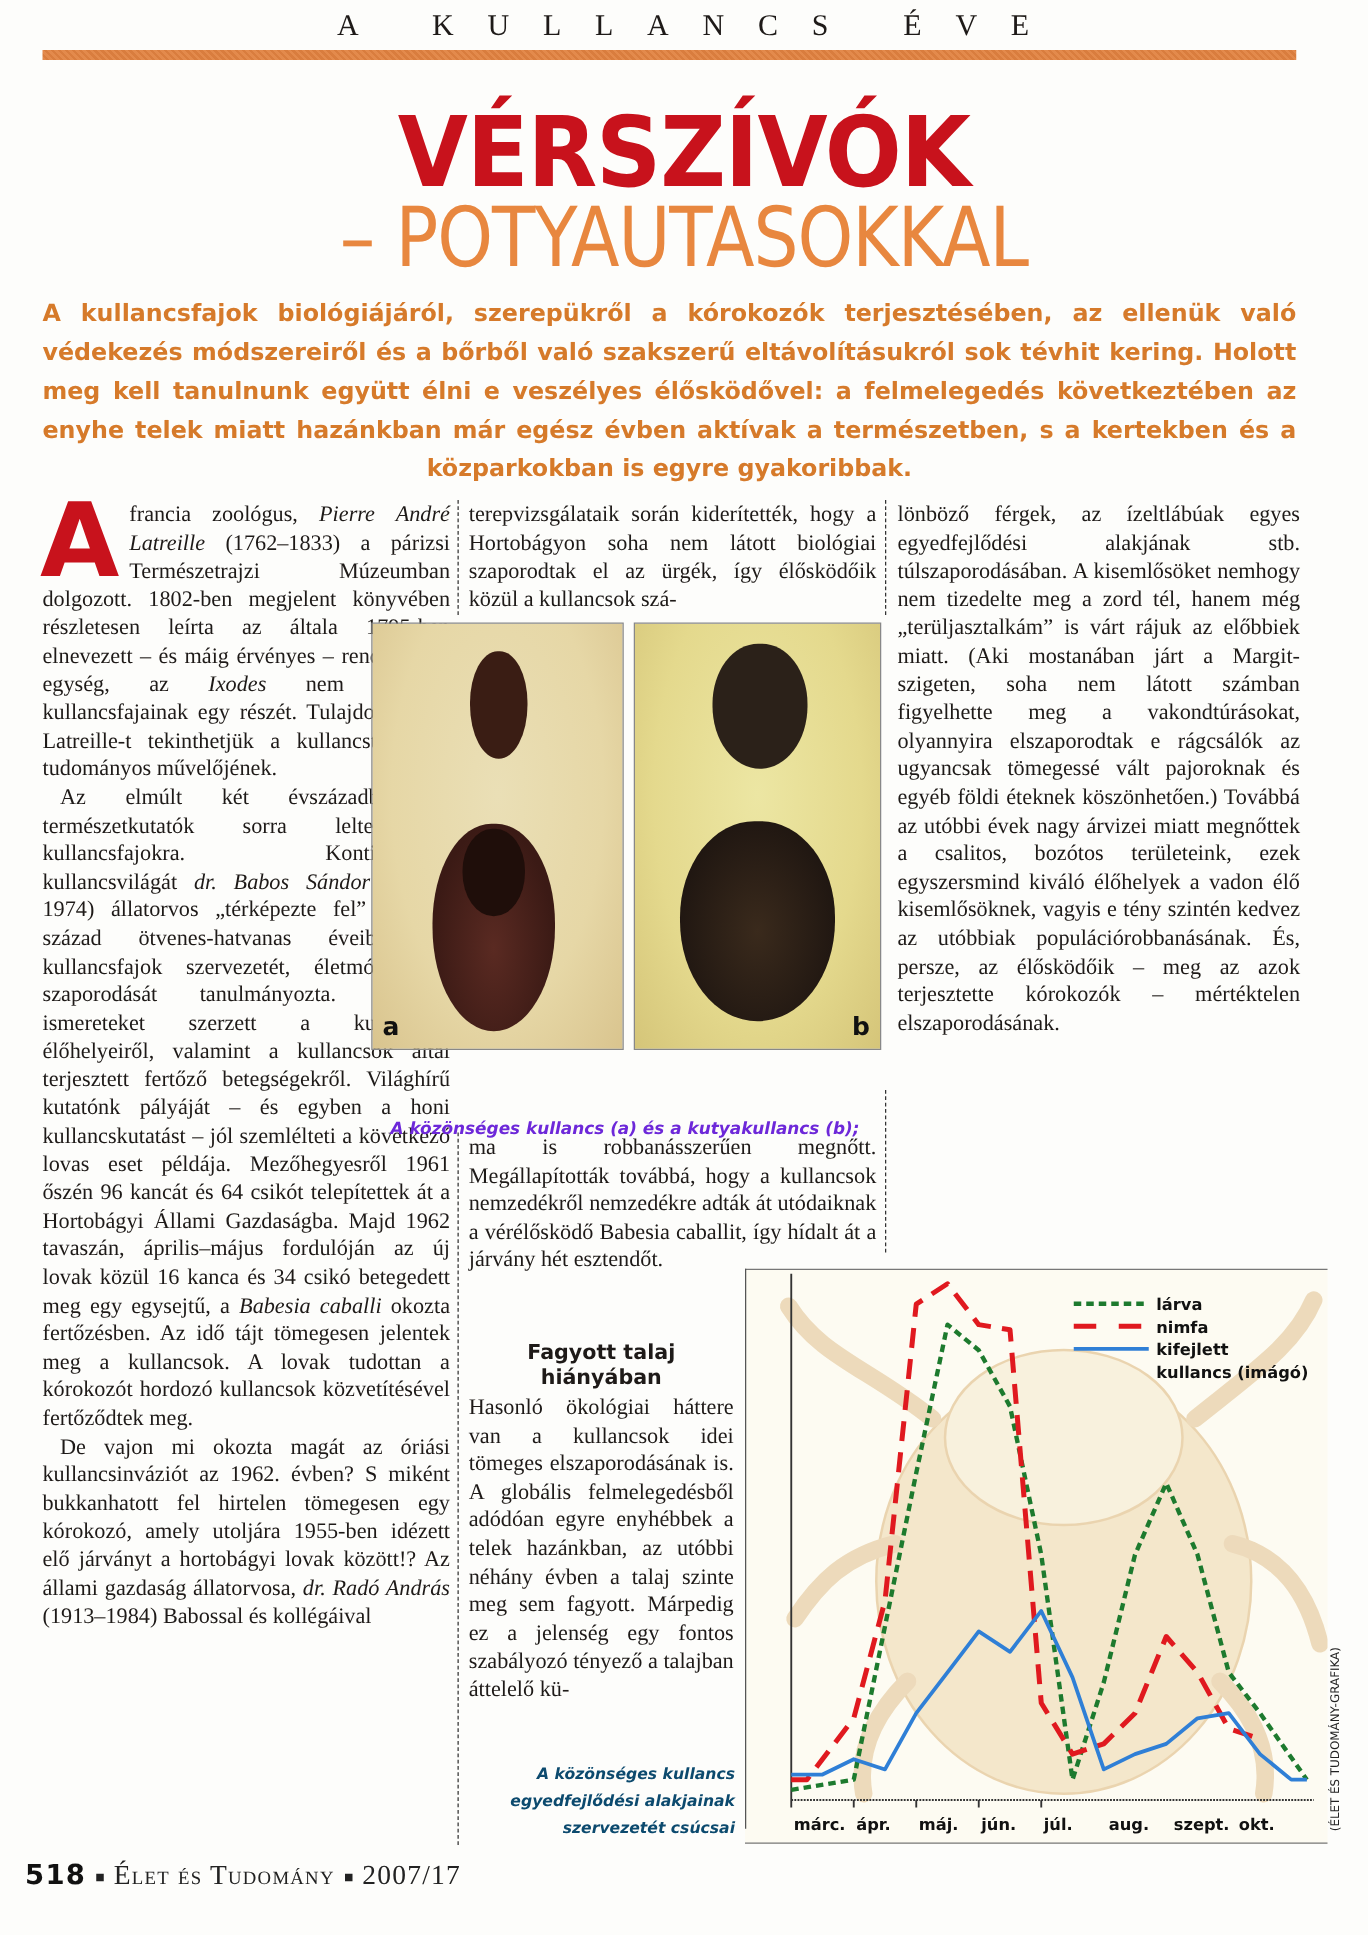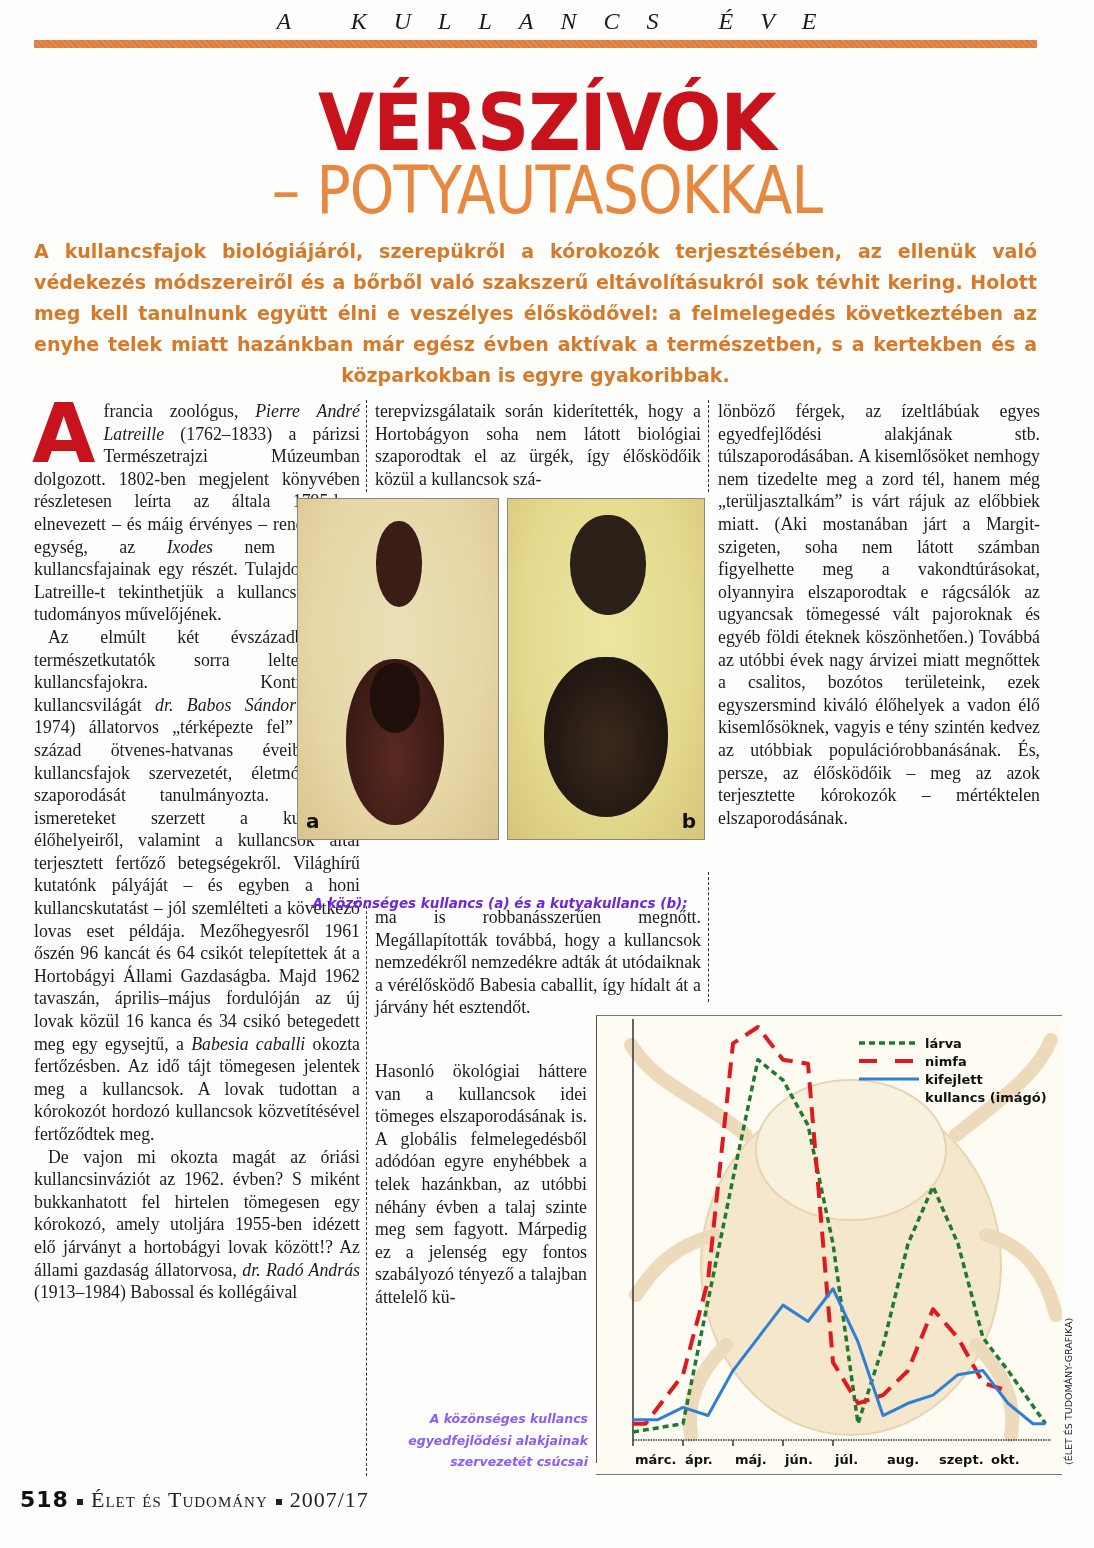--- a/index.html
+++ b/index.html
@@ -1,19 +1,19 @@
 <!DOCTYPE html>
 <html><head>
 <meta charset="utf-8">
 <style>
   * { box-sizing: border-box; margin: 0; padding: 0; }
   html, body { width: 1094px; height: 1548px; background: #fdfdfb; overflow: hidden; }
   body { position: relative; font-family: "Liberation Serif", "DejaVu Serif", serif; color: #1e1a18; }
 
-  .kicker { position: absolute; left: 0; top: 8px; width: 1094px; text-align: center; font-size: 24px; letter-spacing: 27px; color: #1e1a18; padding-left: 26px; font-style: italic; }
+  .kicker { position: absolute; left: 0; top: 8px; width: 1094px; text-align: center; font-size: 24px; letter-spacing: 27px; color: #1e1a18; padding-left: 26px; }
   .kicker-rule { position: absolute; left: 34px; top: 40px; width: 1003px; height: 8px; background: repeating-linear-gradient(45deg, #e38a4c 0 2px, #d97d3e 2px 4px); }
 
   .title { position: absolute; left: 0; top: 78px; width: 1094px; text-align: center; font-family: "DejaVu Sans", sans-serif; font-weight: bold; font-size: 78px; color: #c8121c; letter-spacing: -1px; transform: scaleX(0.93); }
   .subtitle { position: absolute; left: 0; top: 152px; width: 1094px; text-align: center; font-family: "DejaVu Sans", sans-serif; font-size: 66px; color: #e8873f; letter-spacing: -1px; transform: scaleX(0.86); }
 
   .lede { position: absolute; left: 34px; top: 236px; width: 1003px; font-family: "DejaVu Sans", sans-serif; font-weight: bold; font-size: 19px; line-height: 31px; color: #d67a2a; text-align: justify; text-align-last: center; }
 
   .col { position: absolute; font-size: 17.8px; line-height: 22.6px; text-align: justify; hyphens: manual; }
   .col p { text-indent: 0; }
   .col p.ind { text-indent: 14px; }
@@ -28,21 +28,21 @@
   .photo { position: absolute; top: 0; height: 342px; border: 1px solid #888; overflow: hidden; }
   .photo-a { left: 0; width: 202px; background: radial-gradient(ellipse at 50% 40%, #eadfb6 0%, #e6d7a6 60%, #d9c48e 100%); }
   .photo-b { left: 210px; width: 198px; background: radial-gradient(ellipse at 50% 40%, #ece6a3 0%, #e4d98d 60%, #d5c579 100%); }
   .tick-blob { position: absolute; border-radius: 48% 48% 50% 50%; }
   .photo-label { position: absolute; bottom: 6px; font-family: "DejaVu Sans", sans-serif; font-weight: bold; font-size: 20px; color: #111; }
 
   .photo-caption { position: absolute; left: 300px; top: 848px; width: 400px; text-align: center; font-family: "DejaVu Sans", sans-serif; font-weight: bold; font-style: italic; font-size: 13.5px; line-height: 22px; color: #6d28d9; margin-top: 44px; }
 
   .sub-head { font-family: "DejaVu Sans", sans-serif; font-weight: bold; font-size: 16.5px; line-height: 20px; text-align: center; margin: 12px 0 2px 0; }
 
-  .chart-caption { position: absolute; left: 382px; top: 1408px; width: 206px; text-align: right; font-family: "DejaVu Sans", sans-serif; font-weight: bold; font-style: italic; font-size: 12.5px; line-height: 21.5px; color: #8b5cf6; }
+  .chart-caption { position: absolute; left: 382px; top: 1408px; width: 206px; text-align: right; font-family: "DejaVu Sans", sans-serif; font-weight: bold; font-style: italic; font-size: 12.5px; line-height: 21.5px; color: #0c4a6e; }
 
   .chart-box { position: absolute; left: 596px; top: 1015px; width: 466px; height: 460px; border: 1px solid #777; border-left: none; border-right: none; background: #fdfbf2; }
   .chart-box-left { position: absolute; left: 596px; top: 1015px; height: 448px; width: 0; border-left: 1.5px solid #555; }
   #chart { position: absolute; left: 596px; top: 1015px; width: 466px; height: 460px; }
   .credit { position: absolute; left: 1063px; top: 1285px; width: 20px; height: 180px; }
   .credit span { display: block; position: absolute; left: 0; top: 180px; transform: rotate(-90deg); transform-origin: 0 0; white-space: nowrap; font-family: "DejaVu Sans", sans-serif; font-size: 9.5px; color: #222; }
 
   .footer { position: absolute; left: 20px; top: 1487px; font-size: 22px; color: #222; letter-spacing: 1px; }
   .footer .pg { font-family: "DejaVu Sans", sans-serif; font-weight: bold; color: #111; }
   .footer .sc { font-variant: small-caps; }
@@ -66,20 +66,21 @@
   <p class="ind"><span>De vajon mi okozta magát az óriási kullancsinváziót az 1962. évben? S miként bukkanhatott fel hirtelen tömegesen egy kórokozó, amely utoljára 1955-ben idézett elő járványt a hortobágyi lovak között!? Az állami gazdaság állatorvosa, </span><i>dr. Radó András</i><span> (1913–1984) Babossal és kollégáival</span></p>
 </div>
 
 <div class="col col2">
   <p>terepvizsgálataik során kiderítették, hogy a Hortobágyon soha nem látott biológiai szaporodtak el az ürgék, így élősködőik közül a kullancsok szá-</p>
 </div>
 <div class="col" style="left:375px; top:906px; width:326px;font-family:Liberation Serif, serif;">
   <p style="padding-right:0;">ma is robbanásszerűen megnőtt. Megállapították továbbá, hogy a kullancsok nemzedékről nemzedékre adták át utódaiknak a vérélősködő Babesia caballit, így hídalt át a járvány hét esztendőt.</p>
 </div>
 <div class="col" style="left:375px; top:1060px; width:212px;">
+  <div class="sub-head">Fagyott talaj hiányában</div>
   <p>Hasonló ökológiai háttere van a kullancsok idei tömeges elszaporodásának is. A globális felmelegedésből adódóan egyre enyhébbek a telek hazánkban, az utóbbi néhány évben a talaj szinte meg sem fagyott. Márpedig ez a jelenség egy fontos szabályozó tényező a talajban áttelelő kü-</p>
 </div>
 
 <div class="col col3">
   <p>lönböző férgek, az ízeltlábúak egyes egyedfejlődési alakjának stb. túlszaporodásában. A kisemlősöket nemhogy nem tizedelte meg a zord tél, hanem még „terüljasztalkám” is várt rájuk az előbbiek miatt. (Aki mostanában járt a Margit-szigeten, soha nem látott számban figyelhette meg a vakondtúrásokat, olyannyira elszaporodtak e rágcsálók az ugyancsak tömegessé vált pajoroknak és egyéb földi éteknek köszönhetően.) Továbbá az utóbbi évek nagy árvizei miatt megnőttek a csalitos, bozótos területeink, ezek egyszersmind kiváló élőhelyek a vadon élő kisemlősöknek, vagyis e tény szintén kedvez az utóbbiak populációrobbanásának. És, persze, az élősködőik – meg az azok terjesztette kórokozók – mértéktelen elszaporodásának.</p>
 </div>
 
 <div class="vrule" style="left:366px; top:400px; height:92px;"></div>
 <div class="vrule" style="left:366px; top:906px; height:570px;"></div>
 <div class="vrule" style="left:708px; top:400px; height:92px;"></div>

